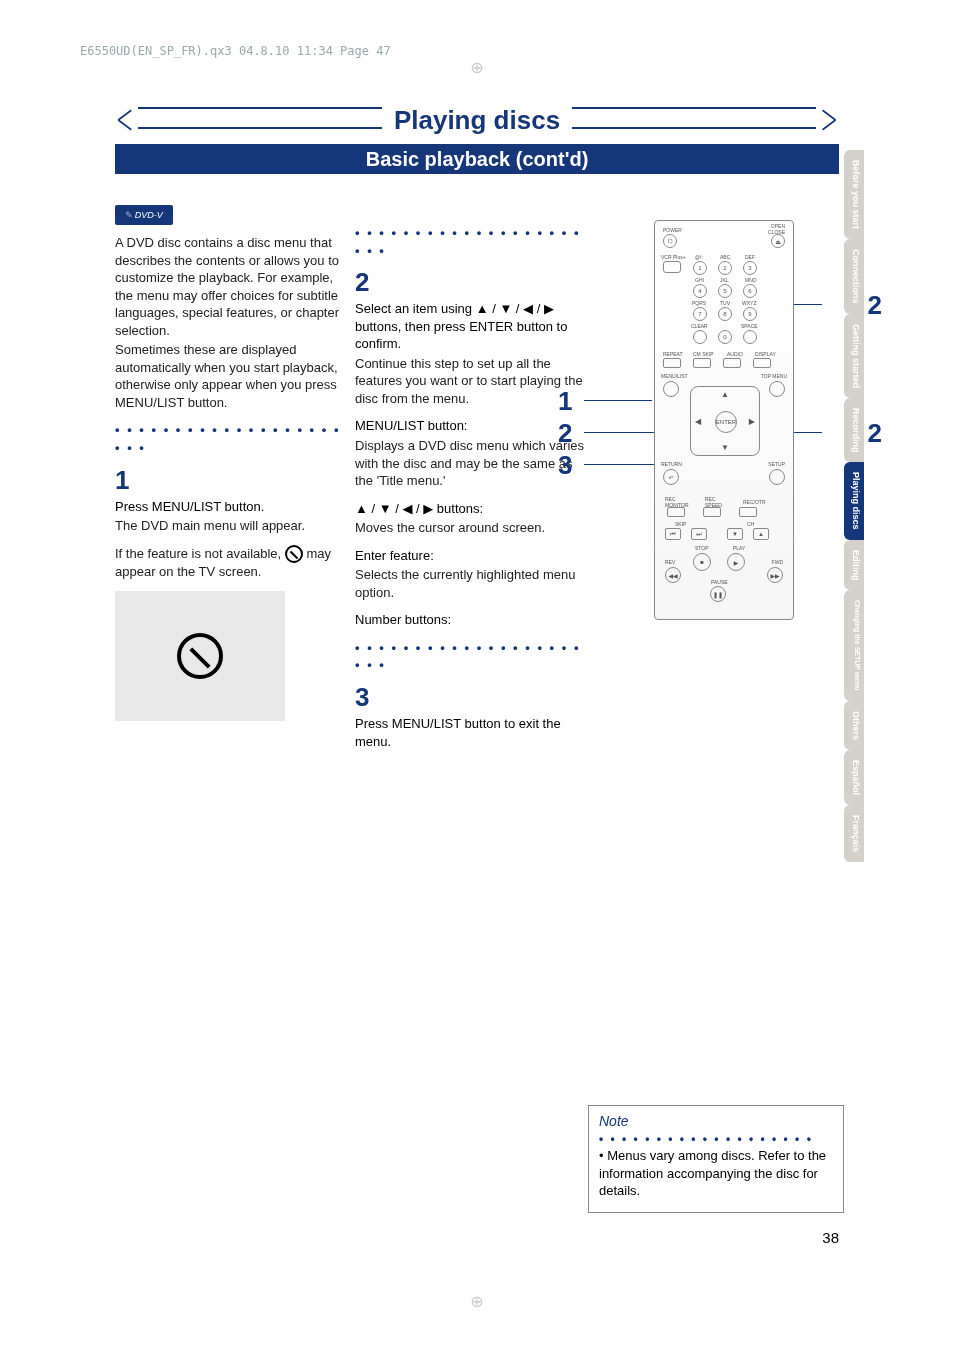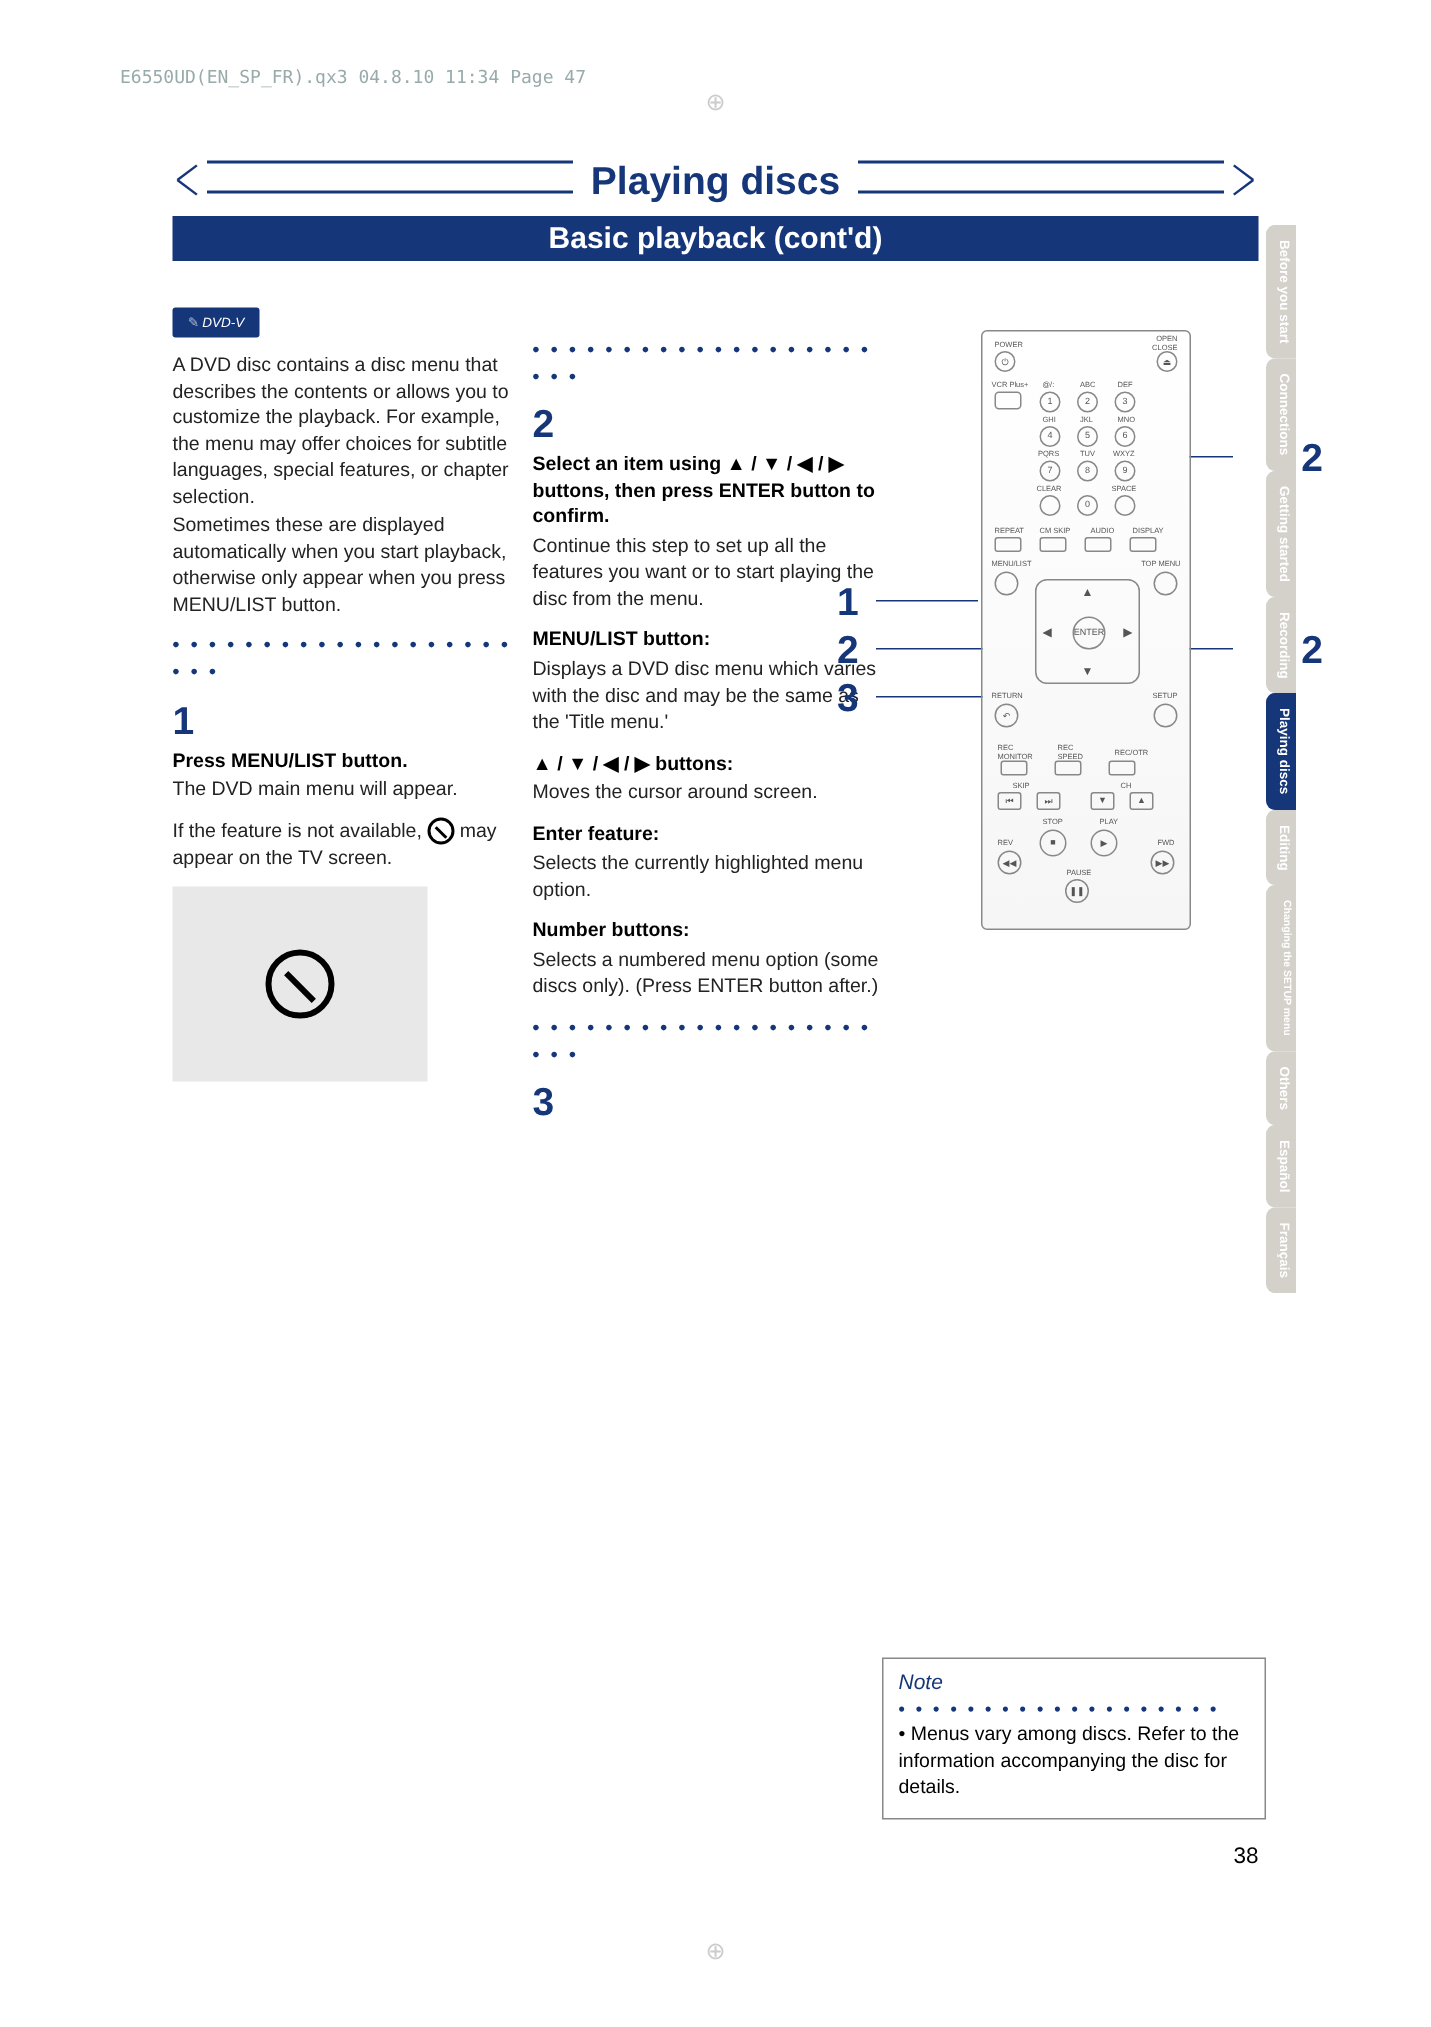--- a/index.html
+++ b/index.html
@@ -28,21 +28,21 @@
   .dvd-badge { position: absolute; top: 205px; left: 115px; width: 58px; height: 20px; background: #16367a; color: #fff; font-size: 9px; font-style: italic; display: flex; align-items: center; justify-content: center; border-radius: 2px; }
   .dvd-badge::before { content:"✎"; margin-right:2px; font-style:normal; opacity:.6;}
 
   
   .col { position: absolute; width: 232px; font-size: 13px; line-height: 1.35; color: #222; }
   .col1 { top: 232px; left: 115px; }
   .col2 { top: 214px; left: 355px; }
 
   .bignum { font-size: 26px; font-weight: bold; color: #16367a; margin-top: 6px; }
   .dots { letter-spacing: 2px; font-weight: bold; color: #16367a; font-size: 13px; margin-top: 10px; }
-  .bold { font-weight: bold; color: #000; }
+  .bold { font-weight: normal; color: #000; }
   .para { margin-top: 2px; }
   .blk { margin-top: 10px; }
   .na-icon { display:inline-block; width:18px; height:18px; border:2px solid #000; border-radius:50%; position:relative; vertical-align:middle; }
   .na-icon::after { content:""; position:absolute; left:2px; right:2px; top:50%; height:2px; background:#000; transform:rotate(45deg); }
 
   .gray-box { width: 170px; height: 130px; background: #e8e8e8; margin-top: 10px; display:flex; align-items:center; justify-content:center; }
   .gray-box .na-icon { width: 46px; height: 46px; border-width:4px; }
   .gray-box .na-icon::after { height:4px; left:6px; right:6px; }
 
   
@@ -129,24 +129,24 @@
     <div class="blk bold">MENU/LIST button:</div>
     <div class="para">Displays a DVD disc menu which varies with the disc and may be the same as the 'Title menu.'</div>
 
     <div class="blk bold">▲ / ▼ / ◀ / ▶ buttons:</div>
     <div class="para">Moves the cursor around screen.</div>
 
     <div class="blk bold">Enter feature:</div>
     <div class="para">Selects the currently highlighted menu option.</div>
 
     <div class="blk bold">Number buttons:</div>
-    <div class="para">Selects a numbered menu option (some discs only). (Press ENTER button after.)</div>
 
     <div class="dots">• • • • • • • • • • • • • • • • • • • • • •</div>
     <div class="bignum">3</div>
+    <div class="bold">Press MENU/LIST button to exit the menu.</div>
   </div>
 
   <div class="remote-wrap">
     <div class="callout-left" style="top:166px">1</div>
     <div class="lead" style="top:180px; left:-20px; width:68px"></div>
     <div class="callout-left" style="top:198px">2</div>
     <div class="lead" style="top:212px; left:-20px; width:80px"></div>
     <div class="callout-left" style="top:230px">3</div>
     <div class="lead" style="top:244px; left:-20px; width:75px"></div>
 

